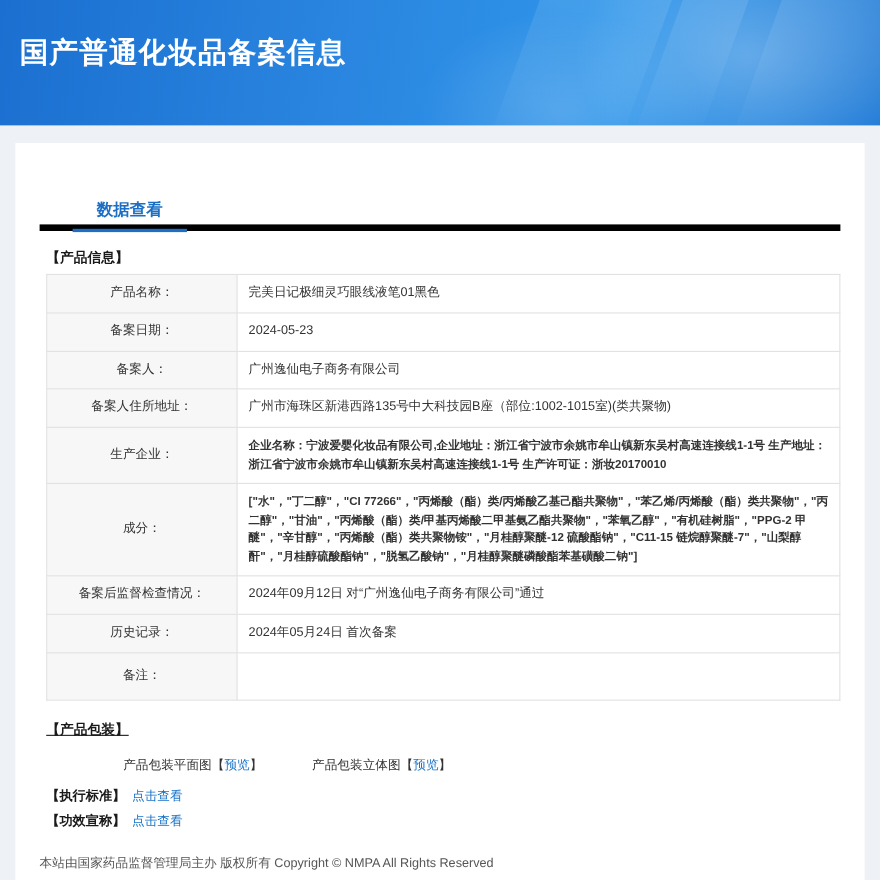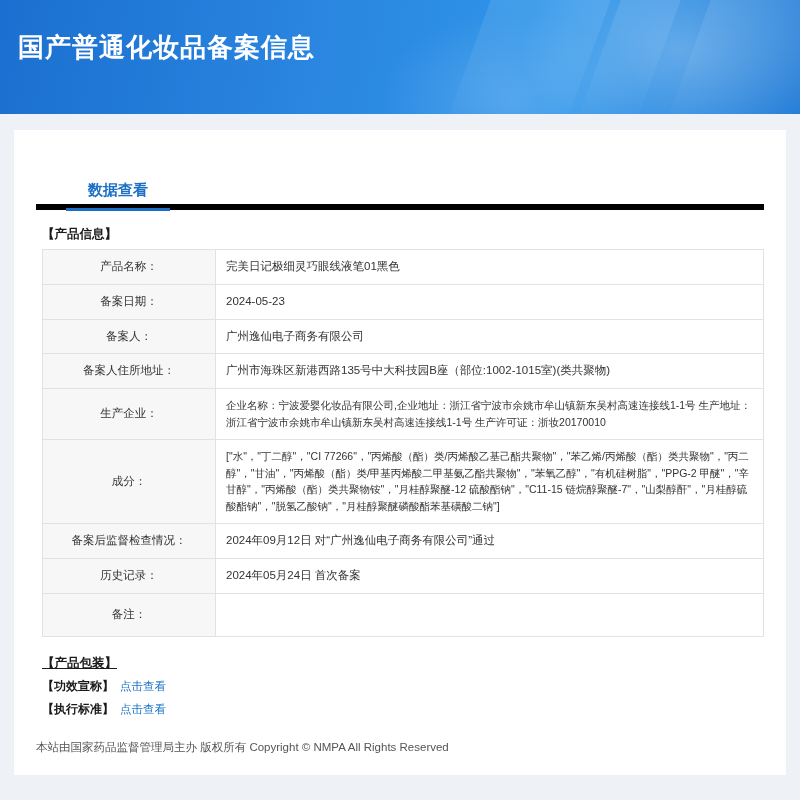--- a/index.html
+++ b/index.html
@@ -112,20 +112,21 @@
     text-align: center;
     padding-left: 14px;
   }
   td.value {
     background: #ffffff;
     color: #333;
   }
   td.value.small {
     font-size: 10.5px;
     line-height: 1.6;
+    font-weight: bold;
   }
   
   .pkg-block {
     margin-left: 6px;
     margin-top: 6px;
   }
   .pkg-row {
     font-size: 11.5px;
     color: #333;
     padding: 10px 0 6px 70px;
@@ -219,26 +220,36 @@
           <td class="value">2024年05月24日 首次备案</td>
         </tr>
         <tr>
           <td class="label">备注：</td>
           <td class="value" style="height:26px;"></td>
         </tr>
       </tbody>
         </table>
 
       <div class="section-title" style="margin-top:18px;text-decoration:underline;">【产品包装】</div>
+      <div class="pkg-block">
+        <div class="pkg-row">
+          <span class="pkg-item">
+            <span>产品包装平面图</span><span class="bracket">【</span><a class="link">预览</a><span class="bracket">】</span>
+          </span>
+          <span class="pkg-item">
+            <span>产品包装立体图</span><span class="bracket">【</span><a class="link">预览</a><span class="bracket">】</span>
+          </span>
+        </div>
+      </div>
+
+      <div class="mini-row">
+        <span>【执行标准】</span><a class="link">点击查看</a>
+      </div>
 
       <div class="mini-row">
         <span>【功效宣称】</span><a class="link">点击查看</a>
-      </div>
-
-      <div class="mini-row">
-        <span>【执行标准】</span><a class="link">点击查看</a>
       </div>
 
       <div class="footer">本站由国家药品监督管理局主办 版权所有 Copyright © NMPA All Rights Reserved</div>
     </div>
   </div>
 
 </div>
 
 </body></html>

